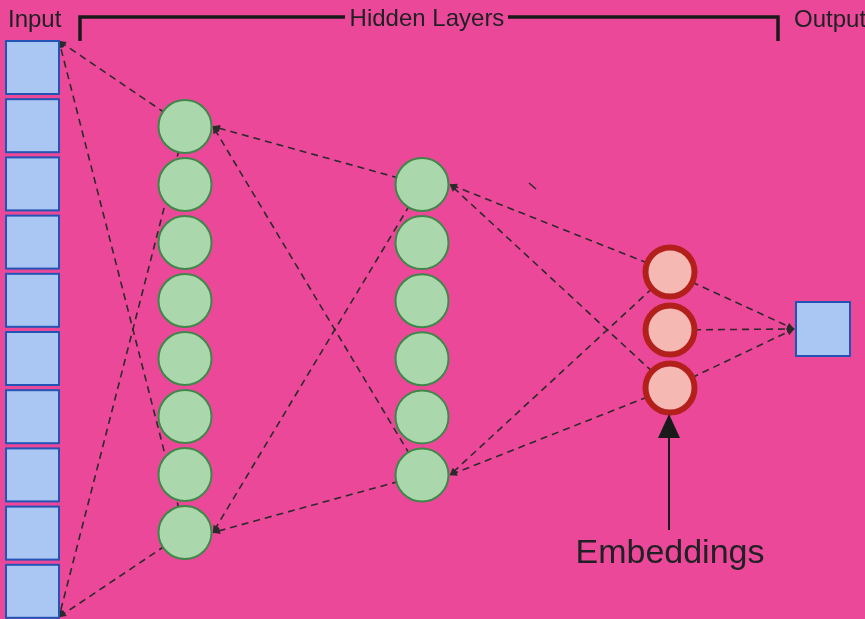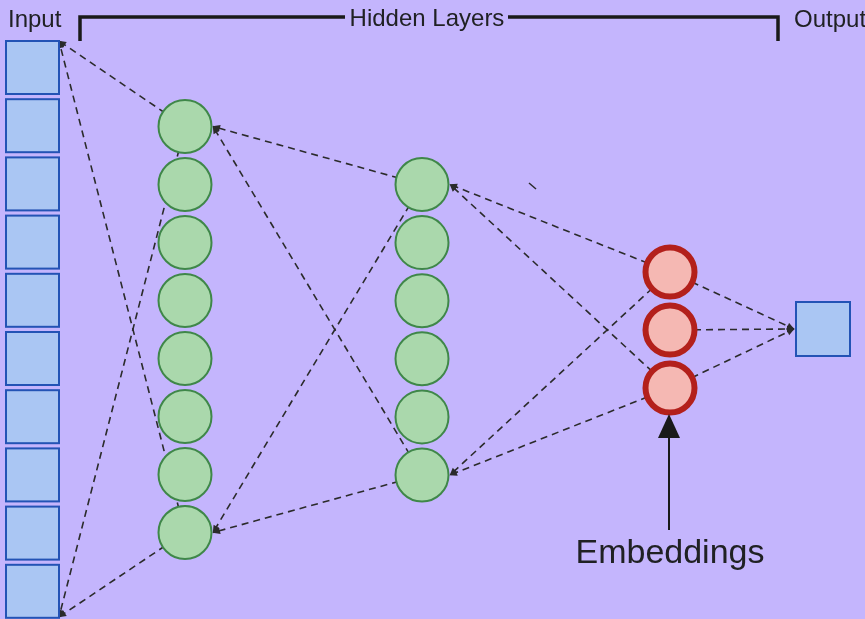--- a/index.html
+++ b/index.html
@@ -1,19 +1,19 @@
 <!DOCTYPE html>
 <html><head>
 <meta charset="utf-8">
 <style>
   html,body { margin:0; padding:0; background:#ffffff; }
   .canvas {
     position:relative;
     width:865px; height:619px;
-    background:#c4b5fd;
+    background:#ec4899;
     overflow:hidden;
     font-family:"Liberation Sans", sans-serif;
   }
   svg { position:absolute; inset:0; }
   text {
     font-family:"Liberation Sans", sans-serif;
     fill:#202124;
   }
   .lbl { font-size:24px; }
   .lbl-emb { font-size:34px; }

